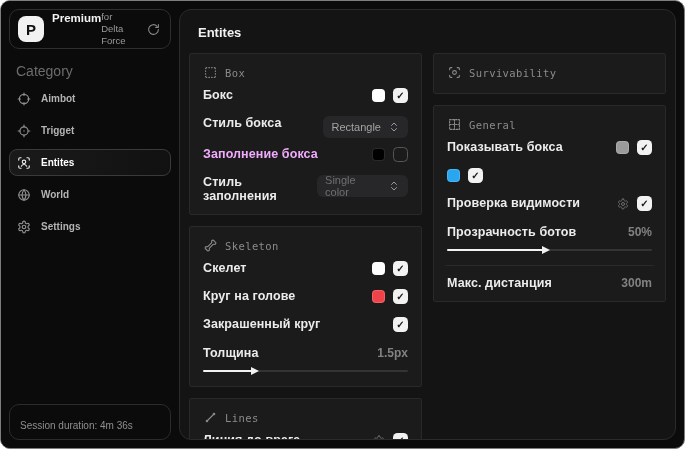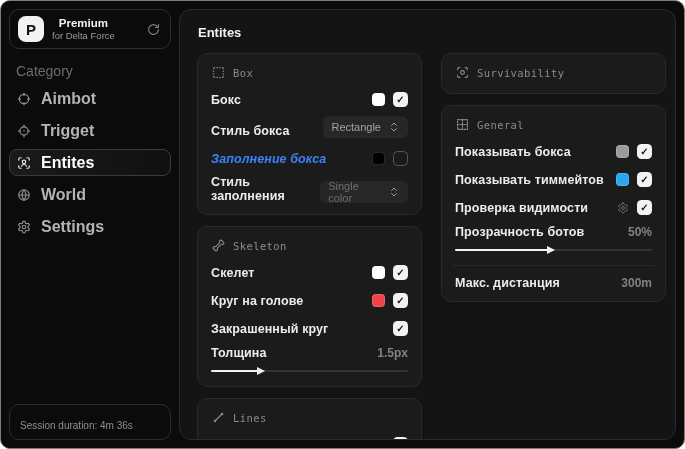--- a/index.html
+++ b/index.html
@@ -10,46 +10,46 @@
     overflow:hidden;color:#e8e8e8;
   }
   
   .icon{width:14px;height:14px;stroke:currentColor;fill:none;stroke-width:2;stroke-linecap:round;stroke-linejoin:round;flex:none;}
   .i12{width:12px;height:12px;}
   .i13{width:13px;height:13px;}
   
   .sidebar{width:178px;flex:none;display:flex;flex-direction:column;padding:8px;background:#0b0b0c;}
   .brand-card{display:flex;align-items:center;gap:8px;border:1px solid #2e2e2f;border-radius:10px;padding:6px 8px;height:40px;}
   .logo{width:26px;height:26px;border-radius:8px;background:#f2f2f2;color:#121212;font-weight:800;font-size:15px;display:grid;place-items:center;flex:none;}
-  .brand-text{display:flex;flex-direction:column;line-height:1.25;text-align:center;}
+  .brand-text{display:flex;flex-direction:row;line-height:1.25;}
   .brand-title{font-size:11.5px;font-weight:700;color:#f2f2f2;}
   .brand-sub{font-size:9.5px;color:#9a9a9a;}
   .brand-gear{margin-left:auto;color:#8a8a8a;background:none;border:none;padding:2px;cursor:pointer;display:grid;place-items:center;}
   .cat-label{font-size:14px;color:#6c6c6c;margin:14px 0 6px 7px;}
   .nav{display:flex;flex-direction:column;gap:5px;}
   .nav-item{display:flex;align-items:center;gap:10px;padding:5px 7px;height:27px;border-radius:8px;
-    border:1px solid transparent;color:#b4b4b4;font-size:16px;font-weight:600;cursor:pointer;}
+    border:1px solid transparent;color:#b4b4b4;font-size:10px;font-weight:600;cursor:pointer;}
   .nav-item .icon{color:#8f8f8f;}
   .nav-item.active{color:#ffffff;border-color:#3a3a3b;background:linear-gradient(90deg,#1a1a1b 0%,#111112 100%);}
   .nav-item.active .icon{color:#e8e8e8;}
   .side-spacer{flex:1;}
   .session-card{border:1px solid #2c2c2d;border-radius:10px;padding:12px 10px 8px;min-height:36px;display:flex;align-items:flex-end;}
   .session-text{font-size:10px;color:#8f8f8f;}
   
   .main{flex:1;margin:8px 8px 8px 0;border:1px solid #2b2b2c;border-radius:12px;background:#141415;padding:10px 9px;overflow:hidden;}
   .page-title{font-size:13px;font-weight:700;color:#f2f2f2;margin:5px 0 13px 9px;}
   .cols{display:flex;gap:11px;padding:0 0 0 0;}
   .col{flex:1;display:flex;flex-direction:column;gap:11px;min-width:0;}
-  .panel{background:#1b1b1c;border:1px solid #29292a;border-radius:10px;padding:10px 13px 11px;margin-left:8px;}
+  .panel{background:#1b1b1c;border:1px solid #29292a;border-radius:2px;padding:10px 13px 11px;}
   .panel-head{display:flex;align-items:center;gap:8px;color:#8b8b8b;
     font-family:"DejaVu Sans Mono",monospace;font-size:10.5px;letter-spacing:.4px;margin:2px 0 3px 1px;}
   .panel-head .icon{color:#8b8b8b;}
-  .row{display:flex;align-items:flex-end;justify-content:space-between;min-height:19px;margin-top:9px;}
+  .row{display:flex;align-items:flex-start;justify-content:space-between;min-height:19px;margin-top:9px;}
   .row-label{font-size:12.5px;font-weight:700;color:#ececec;letter-spacing:.1px;}
-  .row-label.dim{color:#3b82f6;font-style:italic;}
+  .row-label.dim{color:#f0abfc;}
   .controls{display:flex;align-items:center;gap:8px;}
   .swatch{width:13px;height:13px;border-radius:4px;border:1px solid rgba(255,255,255,.16);cursor:pointer;flex:none;}
   .cb{width:15px;height:15px;border-radius:4.5px;background:#f2f2f2;display:grid;place-items:center;cursor:pointer;flex:none;}
   .cb.checked::after{content:"✓";color:#161616;font-size:10px;font-weight:800;line-height:1;}
   .cb.un{background:transparent;border:1.5px solid #565657;}
   .gear-btn{background:none;border:none;padding:0;color:#6e6e6e;cursor:pointer;display:grid;place-items:center;}
   .dropdown{display:flex;align-items:center;gap:7px;background:#27272a;border-radius:6px;padding:3px 8px;height:22px;
     font-size:11px;color:#a3a3a3;cursor:pointer;}
   .dropdown .icon{color:#9a9a9a;}
   .dropdown.dim{color:#6f6f70;}
@@ -307,21 +307,20 @@
             <span>General</span>
           </div>
           <div class="row">
             <span class="row-label">Показывать бокса</span>
             <span class="controls">
               <span class="swatch" style="background: rgb(155, 155, 155);"></span>
               <span class="cb checked"></span>
             </span>
           </div>
           <div class="row">
-            <span class="row-label">Показывать тиммейтов</span>
             <span class="controls">
               <span class="swatch" style="background: rgb(40, 167, 240);"></span>
               <span class="cb checked"></span>
             </span>
           </div>
           <div class="row">
             <span class="row-label">Проверка видимости</span>
             <span class="controls">
               <button class="gear-btn">
                   <svg class="icon i12">

